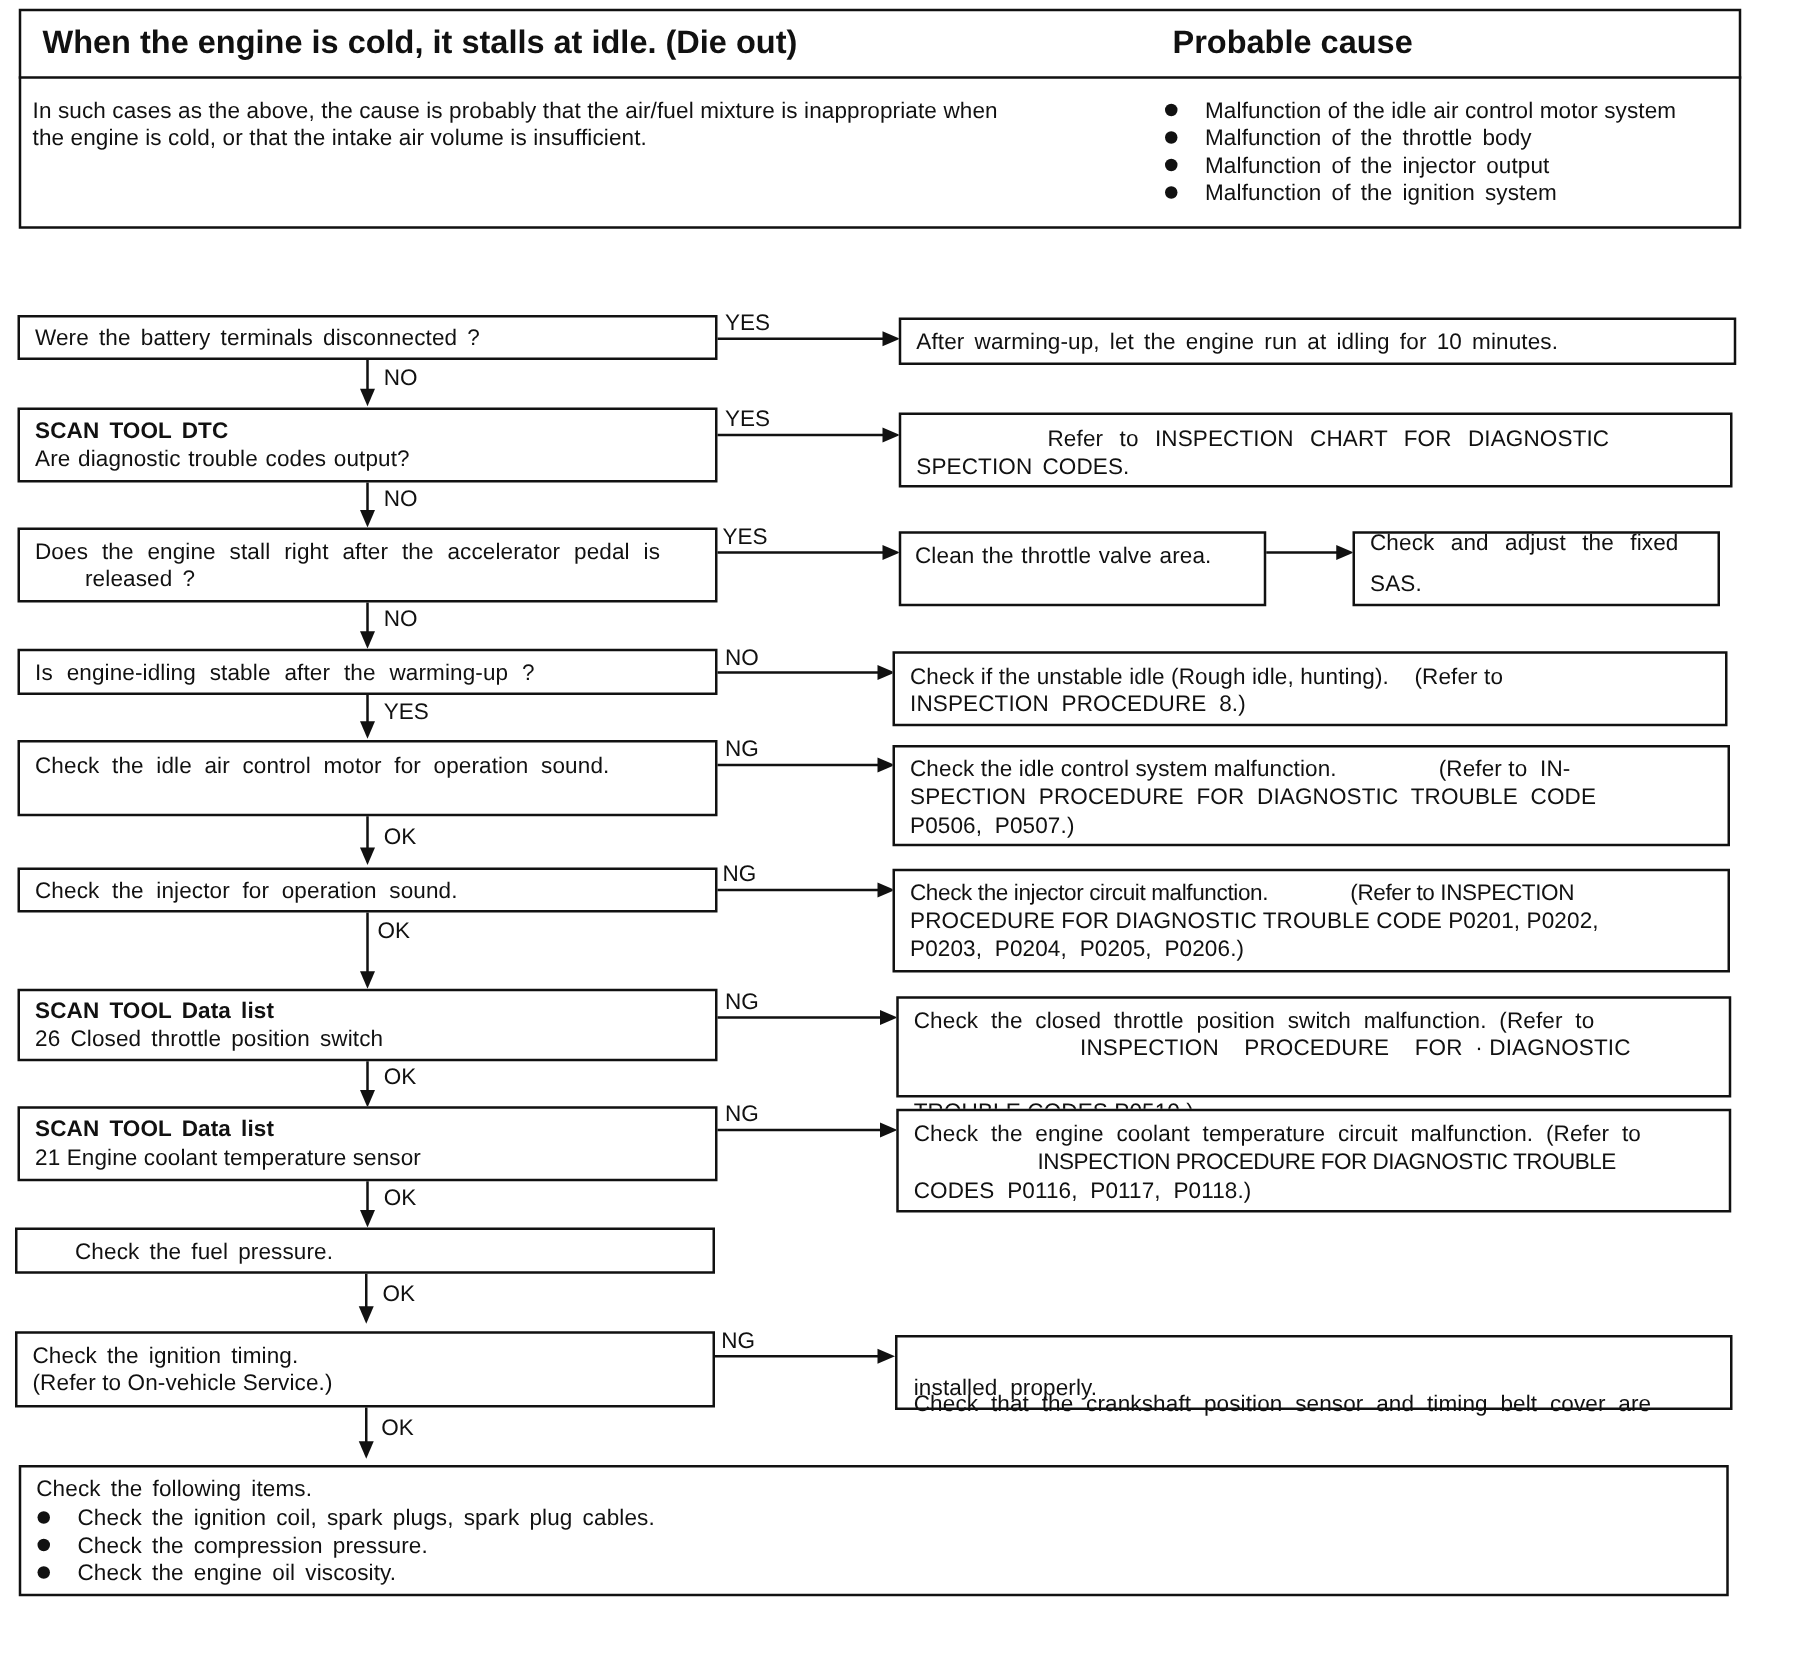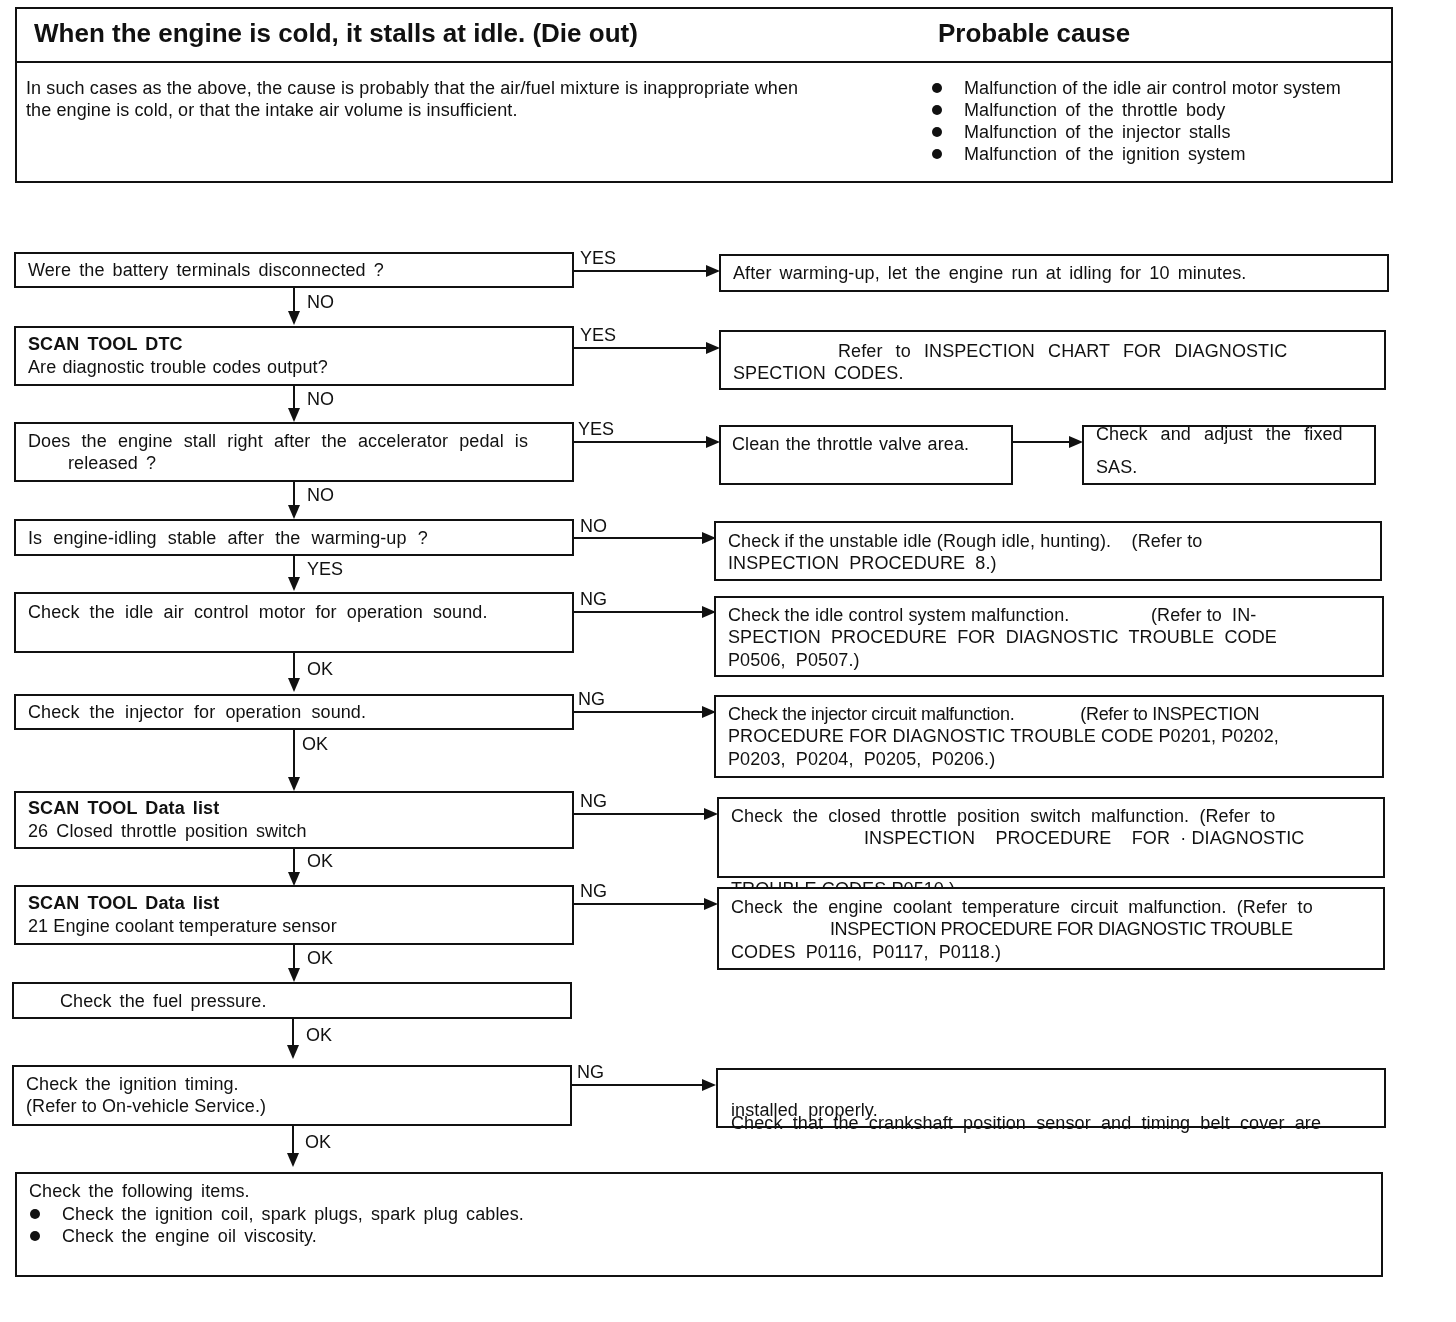--- a/index.html
+++ b/index.html
@@ -21,21 +21,21 @@
 
 <div class="box" style="left:15px;top:7px;width:1378px;height:176px;"></div>
 <div class="hline" style="left:15px;top:61px;width:1378px;"></div>
 <div class="hdr" style="left:34px;top:17px;">When the engine is cold, it stalls at idle. (Die out)</div>
 <div class="hdr" style="left:938px;top:17px;">Probable cause</div>
 <div class="t" style="left:26px;top:77px;word-spacing:0;">In such cases as the above, the cause is probably that the air/fuel mixture is inappropriate when</div>
 <div class="t" style="left:26px;top:99px;word-spacing:0;">the engine is cold, or that the intake air volume is insufficient.</div>
 <div style="position:absolute;left:932px;top:77px;">
   <div class="t" style="position:relative;"><span class="bullet"></span><span style="word-spacing:0;">Malfunction of the idle air control motor system</span></div>
   <div class="t" style="position:relative;"><span class="bullet"></span><span>Malfunction of the throttle body</span></div>
-  <div class="t" style="position:relative;"><span class="bullet"></span><span>Malfunction of the injector stalls</span></div>
+  <div class="t" style="position:relative;"><span class="bullet"></span><span>Malfunction of the injector output</span></div>
   <div class="t" style="position:relative;"><span class="bullet"></span><span>Malfunction of the ignition system</span></div>
 </div>
 
 <div class="box" style="left:14px;top:252px;width:560px;height:36px;"></div>
 <div class="t" style="left:28px;top:259px;">Were the battery terminals disconnected ?</div>
 <div class="lbl" style="left:580px;top:248px;">YES</div>
 <div class="hline" style="left:574px;top:270px;width:134px;"></div>
 <div class="arr-right" style="left:706px;top:265px;"></div>
 <div class="box" style="left:719px;top:254px;width:670px;height:38px;"></div>
 <div class="t" style="left:733px;top:262px;">After warming-up, let the engine run at idling for 10 minutes.</div>
@@ -155,14 +155,15 @@
 <div class="t" style="left:731px;top:1076px;white-space:pre;word-spacing:0;margin-top:36px;">Check  that  the  crankshaft  position  sensor  and  timing  belt  cover  are</div>
 <div class="t" style="left:731px;top:1099px;white-space:pre;word-spacing:0;">installed  properly.</div>
 <div class="vline" style="left:292px;top:1126px;height:28px;"></div>
 <div class="arr-down" style="left:287px;top:1153px;"></div>
 <div class="lbl" style="left:305px;top:1132px;">OK</div>
 
 <div class="box" style="left:15px;top:1172px;width:1368px;height:105px;"></div>
 <div class="t" style="left:29px;top:1180px;">Check the following items.</div>
 <div style="position:absolute;left:30px;top:1203px;">
   <div class="t" style="position:relative;"><span class="bullet"></span><span>Check the ignition coil, spark plugs, spark plug cables.</span></div>
+  <div class="t" style="position:relative;"><span class="bullet"></span><span>Check the compression pressure.</span></div>
   <div class="t" style="position:relative;"><span class="bullet"></span><span>Check the engine oil viscosity.</span></div>
 </div>
 
 </body></html>

